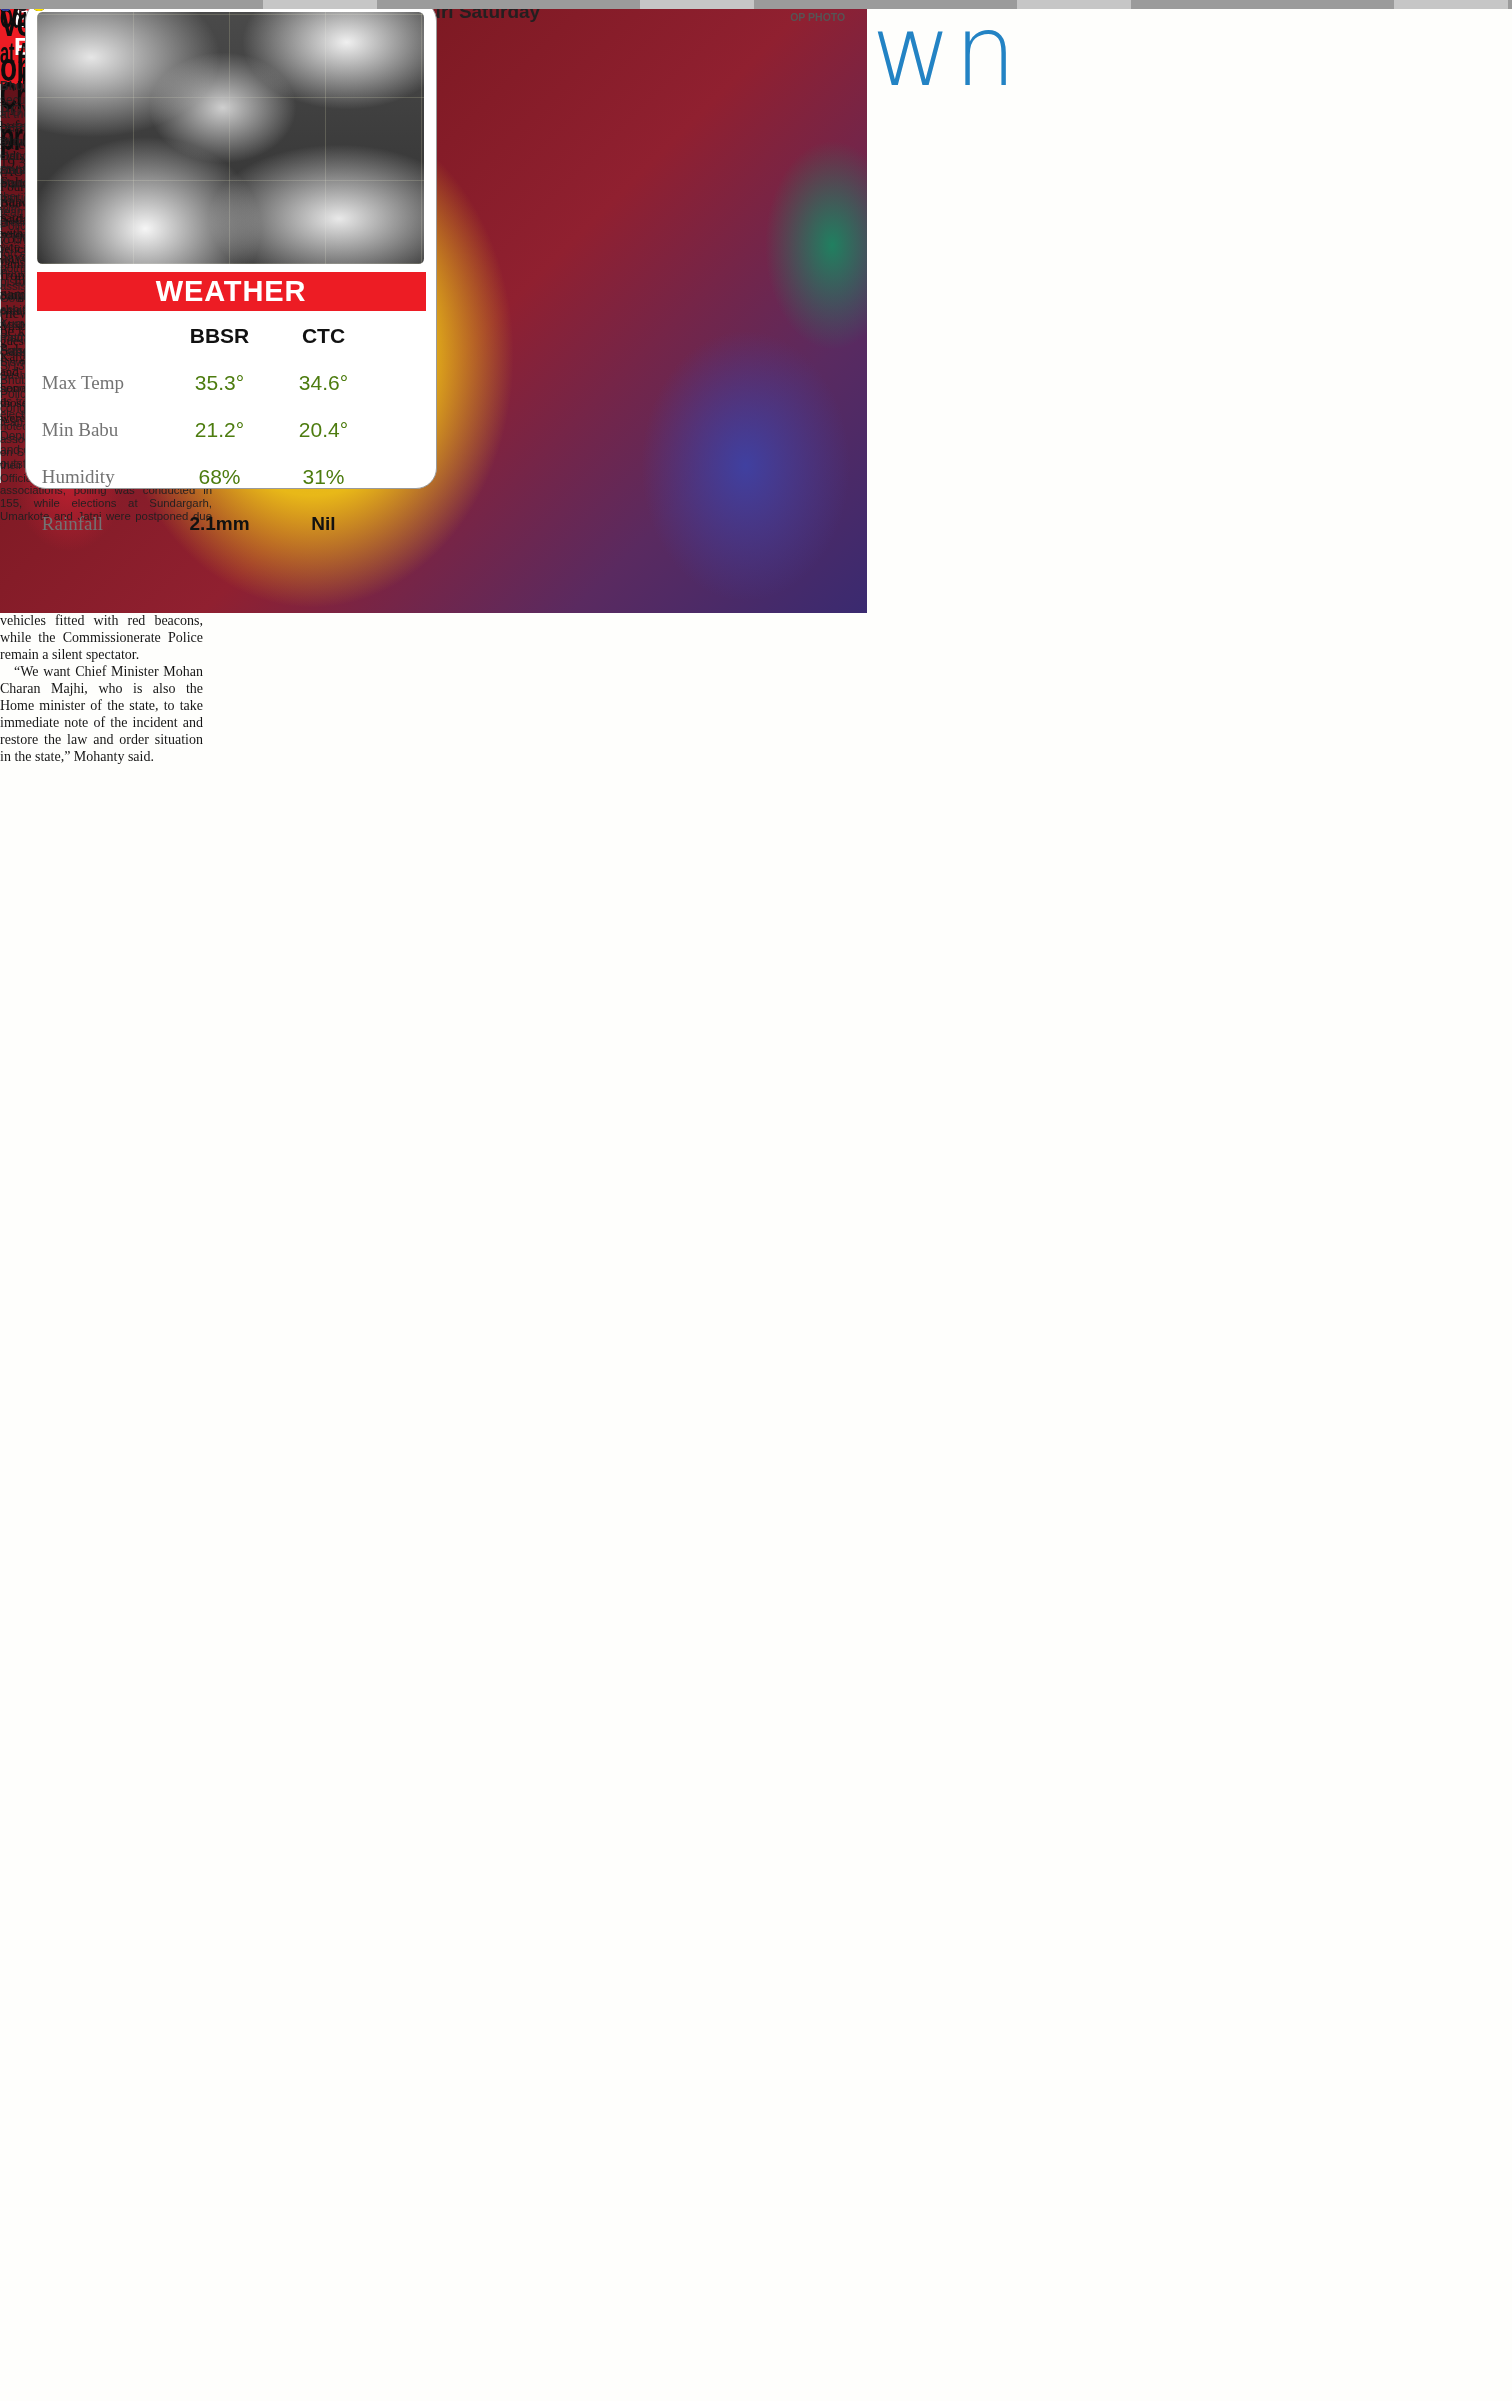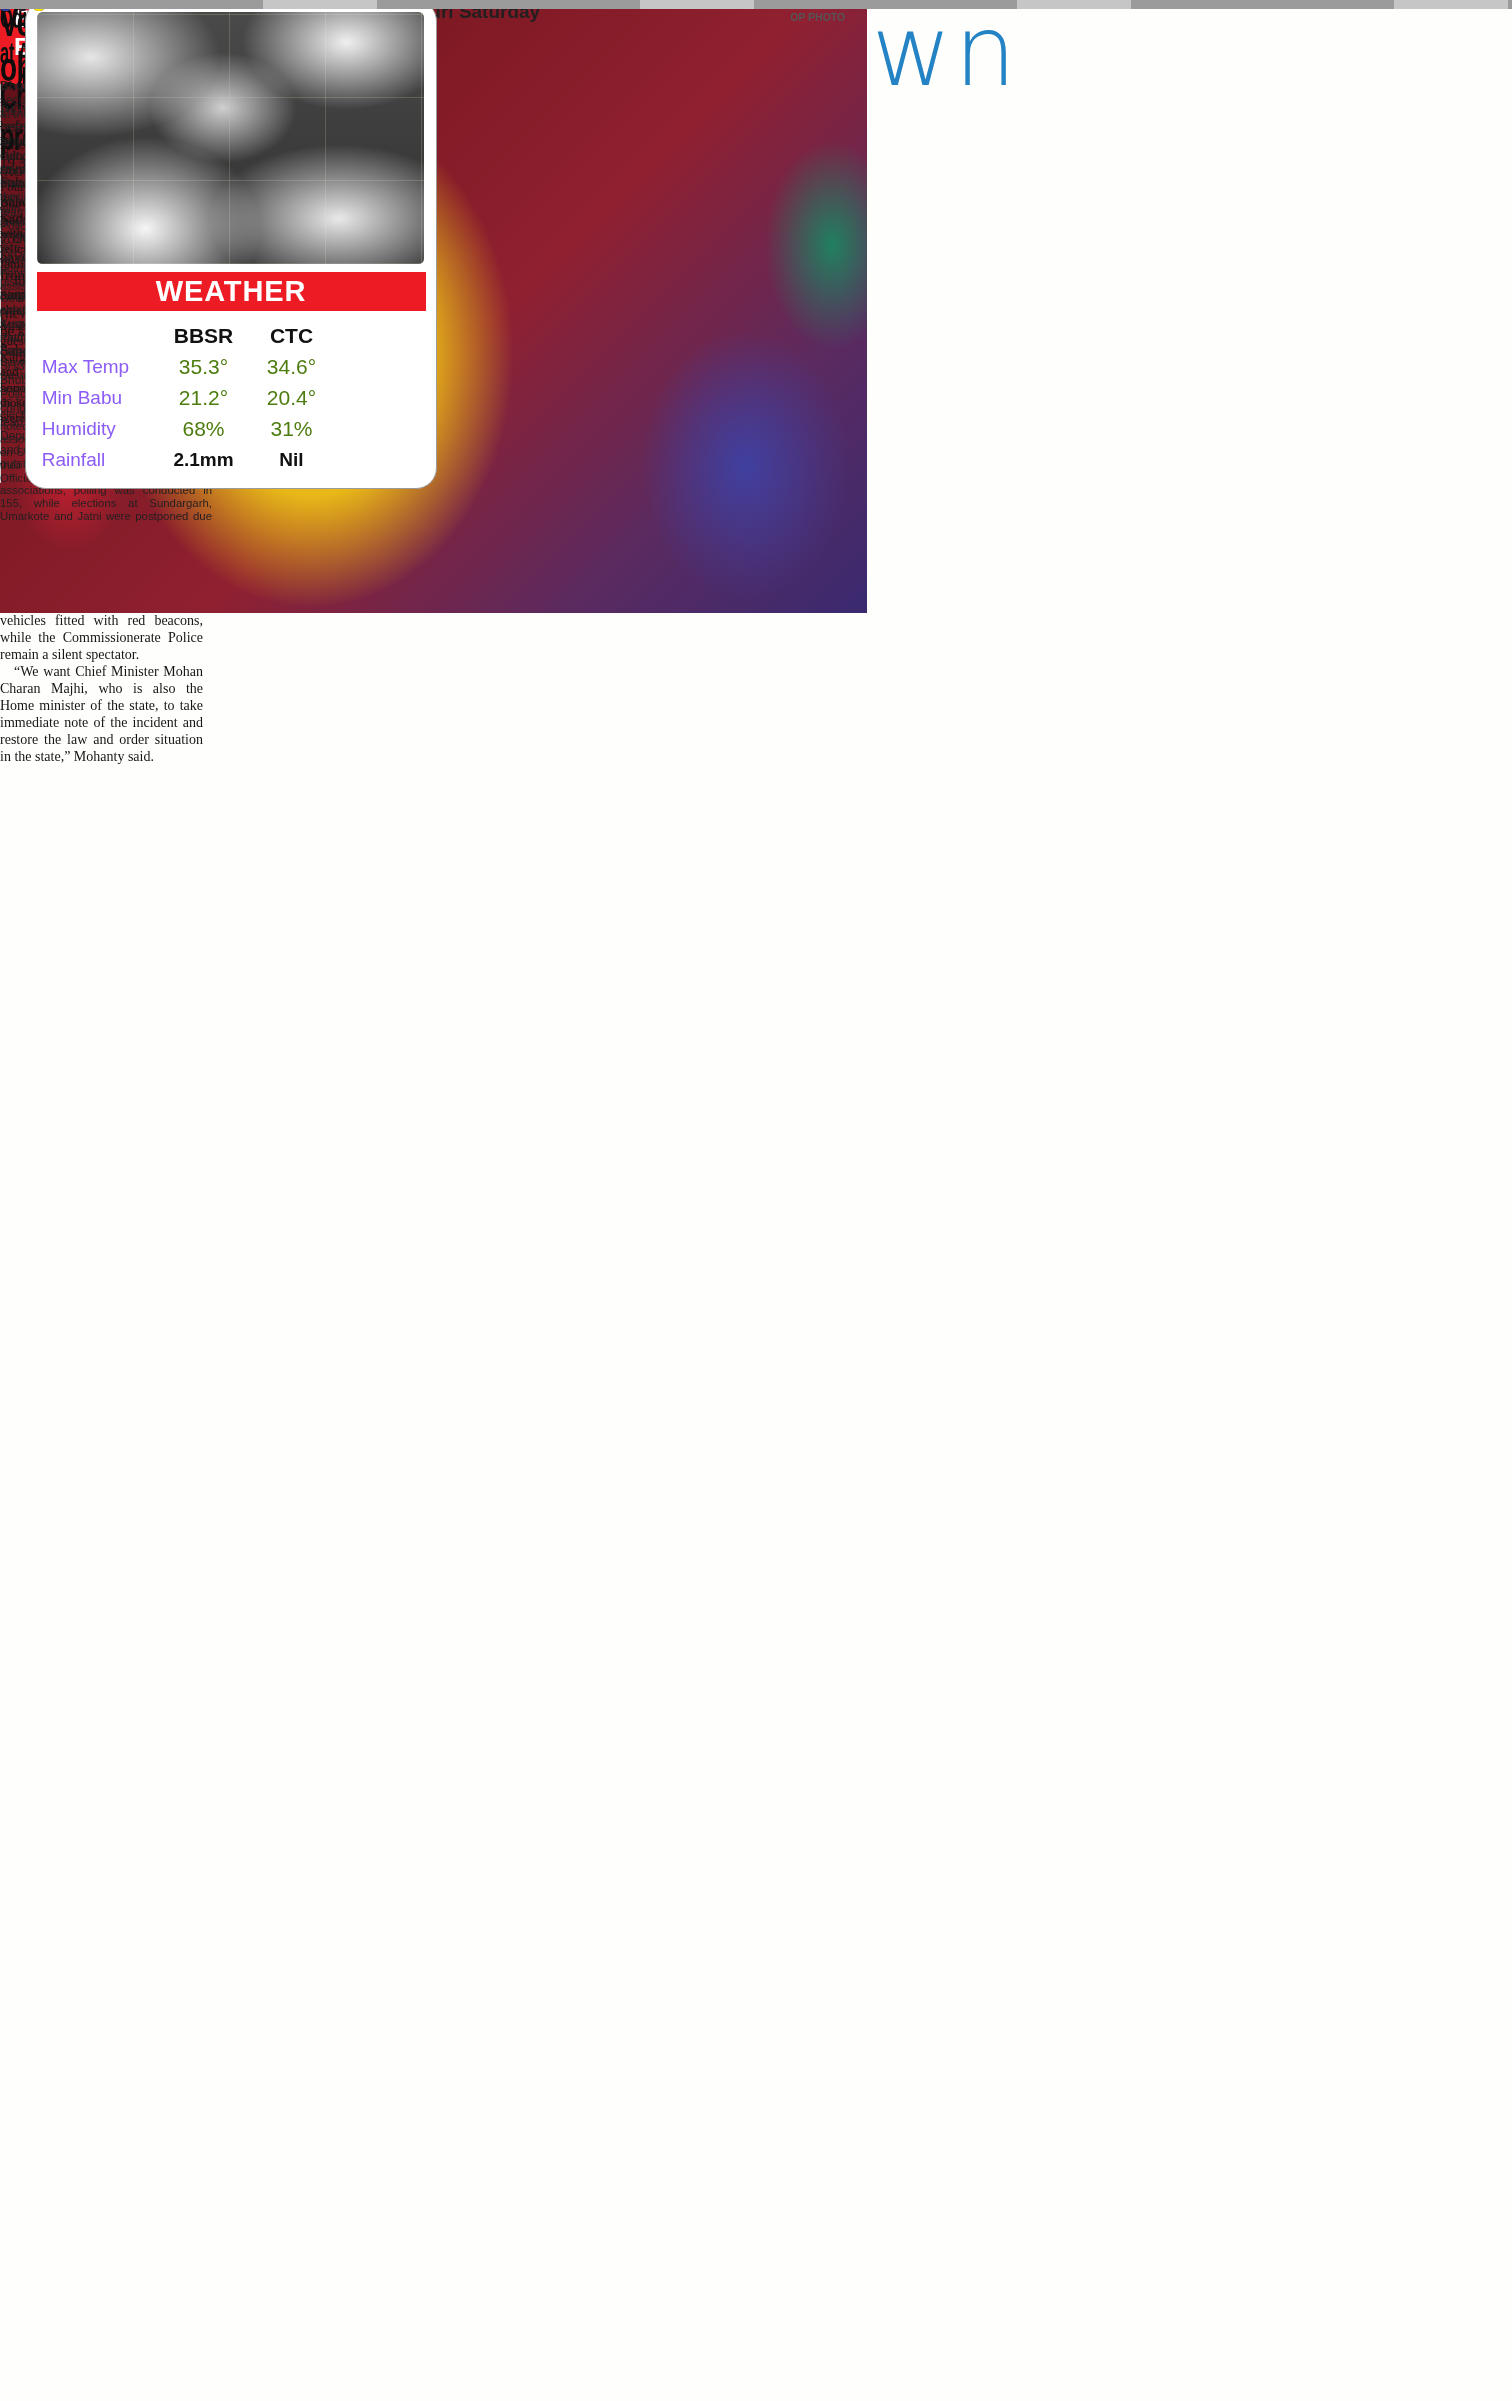--- a/index.html
+++ b/index.html
@@ -100,23 +100,23 @@
   .redbar{display:inline-block;background:#ed1c24;color:#fff;font-family:"Liberation Sans",sans-serif;
     font-weight:700;font-size:24.5px;padding:5.3px 14px;letter-spacing:0.4px;}
   .body-sans-sm{font-family:"Liberation Sans",sans-serif;font-size:11.4px;line-height:12.8px;color:#231f20;text-align:justify;overflow:hidden;}
   .aipdm-body{font-family:"Liberation Sans",sans-serif;font-size:12px;line-height:14px;color:#231f20;text-align:left;overflow:hidden;}
   .vet-serif{font-size:13px;line-height:15.4px;}
   
   .weatherbox{border:1.8px solid #9a9a9a;border-radius:21px;background:#fff;padding:10.5px;box-sizing:border-box;}
   .weather-bar{height:39px;background:#ed1c24;color:#fff;display:flex;align-items:center;justify-content:center;
     font-family:"Liberation Sans",sans-serif;font-weight:700;font-size:29px;letter-spacing:0.9px;margin-top:8.8px;}
   .wtable{position:relative;margin-top:8.8px;height:165px;font-family:"Liberation Sans",sans-serif;}
-  .wgrid{display:grid;grid-template-columns:123px 88px 88px;grid-auto-rows:31px;align-items:center;width:298px;}
+  .wgrid{display:grid;grid-template-columns:123px 88px 88px;grid-auto-rows:31px;align-items:center;width:298px;gap:16px;}
   .wh{font-weight:700;font-size:21px;color:#111;text-align:center;}
-  .wl{font-size:19px;color:#8b5cf6;padding-left:5.3px;}
+  .wl{font-size:19px;color:#737373;padding-left:5.3px;font-family:Liberation Serif, serif;}
   .wv{font-size:21px;color:#4d7c0f;text-align:center;font-weight:400;}
   .wvb{font-weight:700;color:#111;font-size:19px;}
   .forecast{position:absolute;right:0;top:0;width:95px;text-align:center;}
   .forecast-label{color:#29abe2;font-weight:700;font-size:21px;}
   .forecast-text{font-size:14px;line-height:16.6px;color:#231f20;margin-top:7px;}
   .fc-icon{position:relative;width:75px;height:56px;margin:8.8px auto 0;}
   .fc-sun{position:absolute;left:21px;top:0;width:37px;height:37px;border-radius:50%;
     background:#ffd21e;box-shadow:0 0 0 5.3px rgba(255,210,30,.35);}
   .fc-cloud1,.fc-cloud2{position:absolute;background:#eaf6fc;border:2.6px solid #9fd4ee;border-radius:16px;}
   .fc-cloud1{left:3.5px;top:23px;width:42px;height:19px;}

